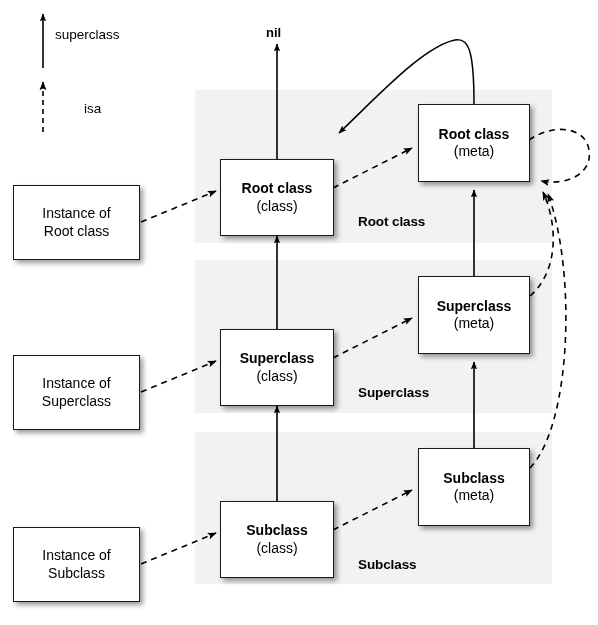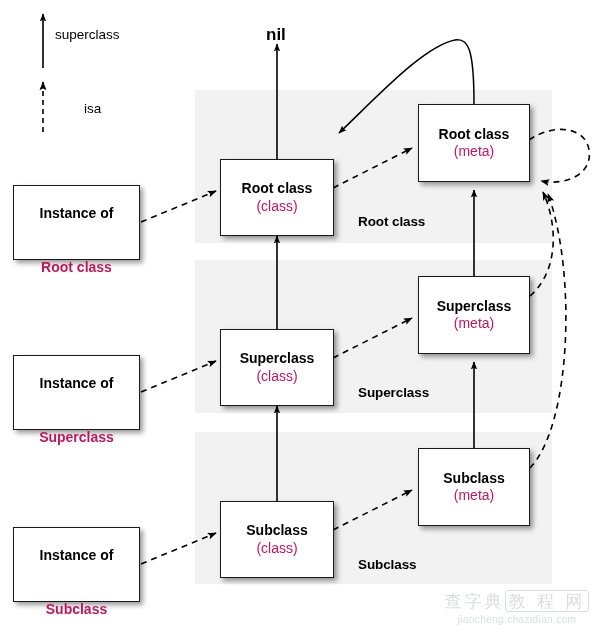--- a/index.html
+++ b/index.html
@@ -46,38 +46,37 @@
   }
   .node .l1 {
     font-size: 14px;
     font-weight: bold;
     color: #000000;
     white-space: nowrap;
   }
   .node .l2 {
     font-size: 14px;
     font-weight: normal;
-    color: #be185d;
+    color: #000000;
     white-space: nowrap;
   }
   .node.instance .l1,
   .node.instance .l2 {
-    font-weight: bold;
-    margin-top: 36px;
+    font-weight: normal;
   }
   
   .legend-label {
     position: absolute;
     font-size: 13.5px;
     color: #000000;
     white-space: nowrap;
   }
   .nil-label {
     position: absolute;
-    font-size: 17px;
+    font-size: 13px;
     font-weight: bold;
     color: #000000;
   }
   
   #edges {
     position: absolute;
     left: 0;
     top: 0;
     width: 598px;
     height: 625px;
@@ -195,20 +194,14 @@
   </div>
   <div class="node" style="left:418px; top:276px; width:112px; height:78px;">
     <div class="l1">Superclass</div>
     <div class="l2">(meta)</div>
   </div>
   <div class="node" style="left:418px; top:448px; width:112px; height:78px;">
     <div class="l1">Subclass</div>
     <div class="l2">(meta)</div>
   </div>
 
-  <div class="watermark" style="left:441px; top:590px; width:152px;">
-    <div class="wm-cn">
-      <span>查字典</span><span class="boxed">教 程 网</span>
-    </div>
-    <div class="wm-url">jiaocheng.chazidian.com</div>
-  </div>
 
 </div>
 
 </body></html>

